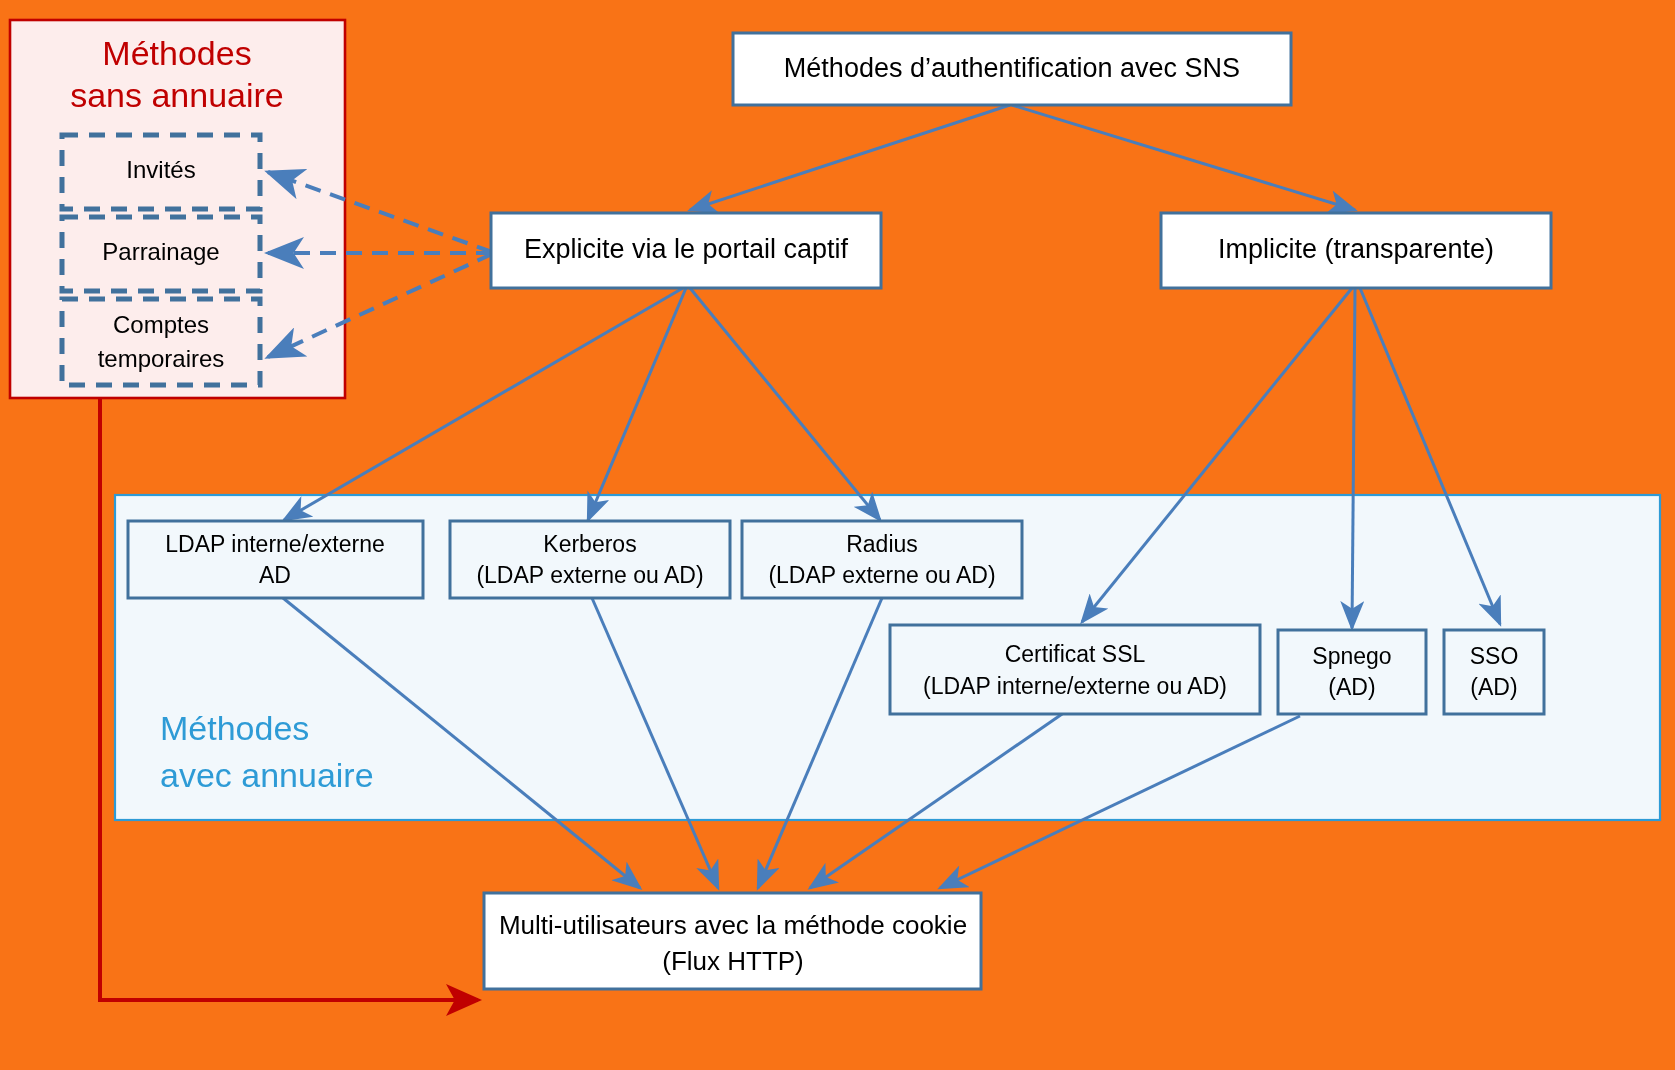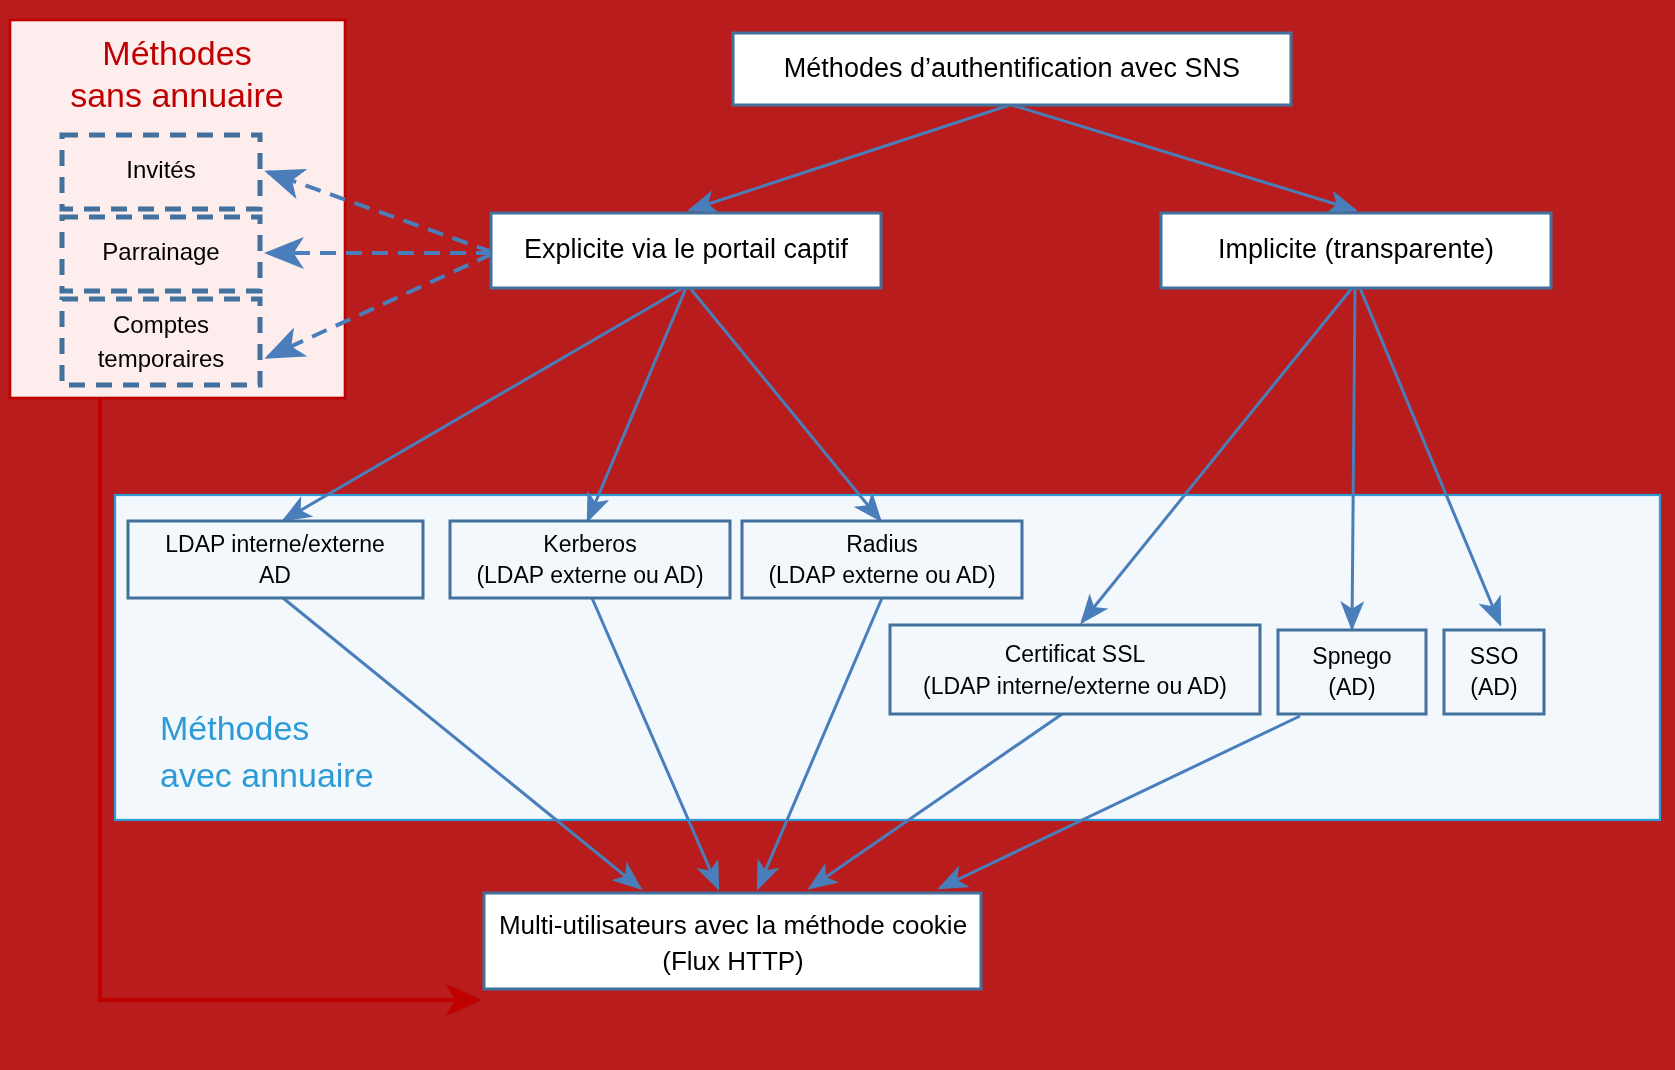--- a/index.html
+++ b/index.html
@@ -7,21 +7,21 @@
     padding: 0;
     background: #ffffff;
   }
   body {
     font-family: "Liberation Sans", sans-serif;
   }
   #canvas {
     position: relative;
     width: 1675px;
     height: 1070px;
-    background: #b91c1c;
+    background: #f97316;
     overflow: hidden;
   }
   svg.layer {
     position: absolute;
     left: 0;
     top: 0;
     width: 1675px;
     height: 1070px;
   }
   .node-text {

